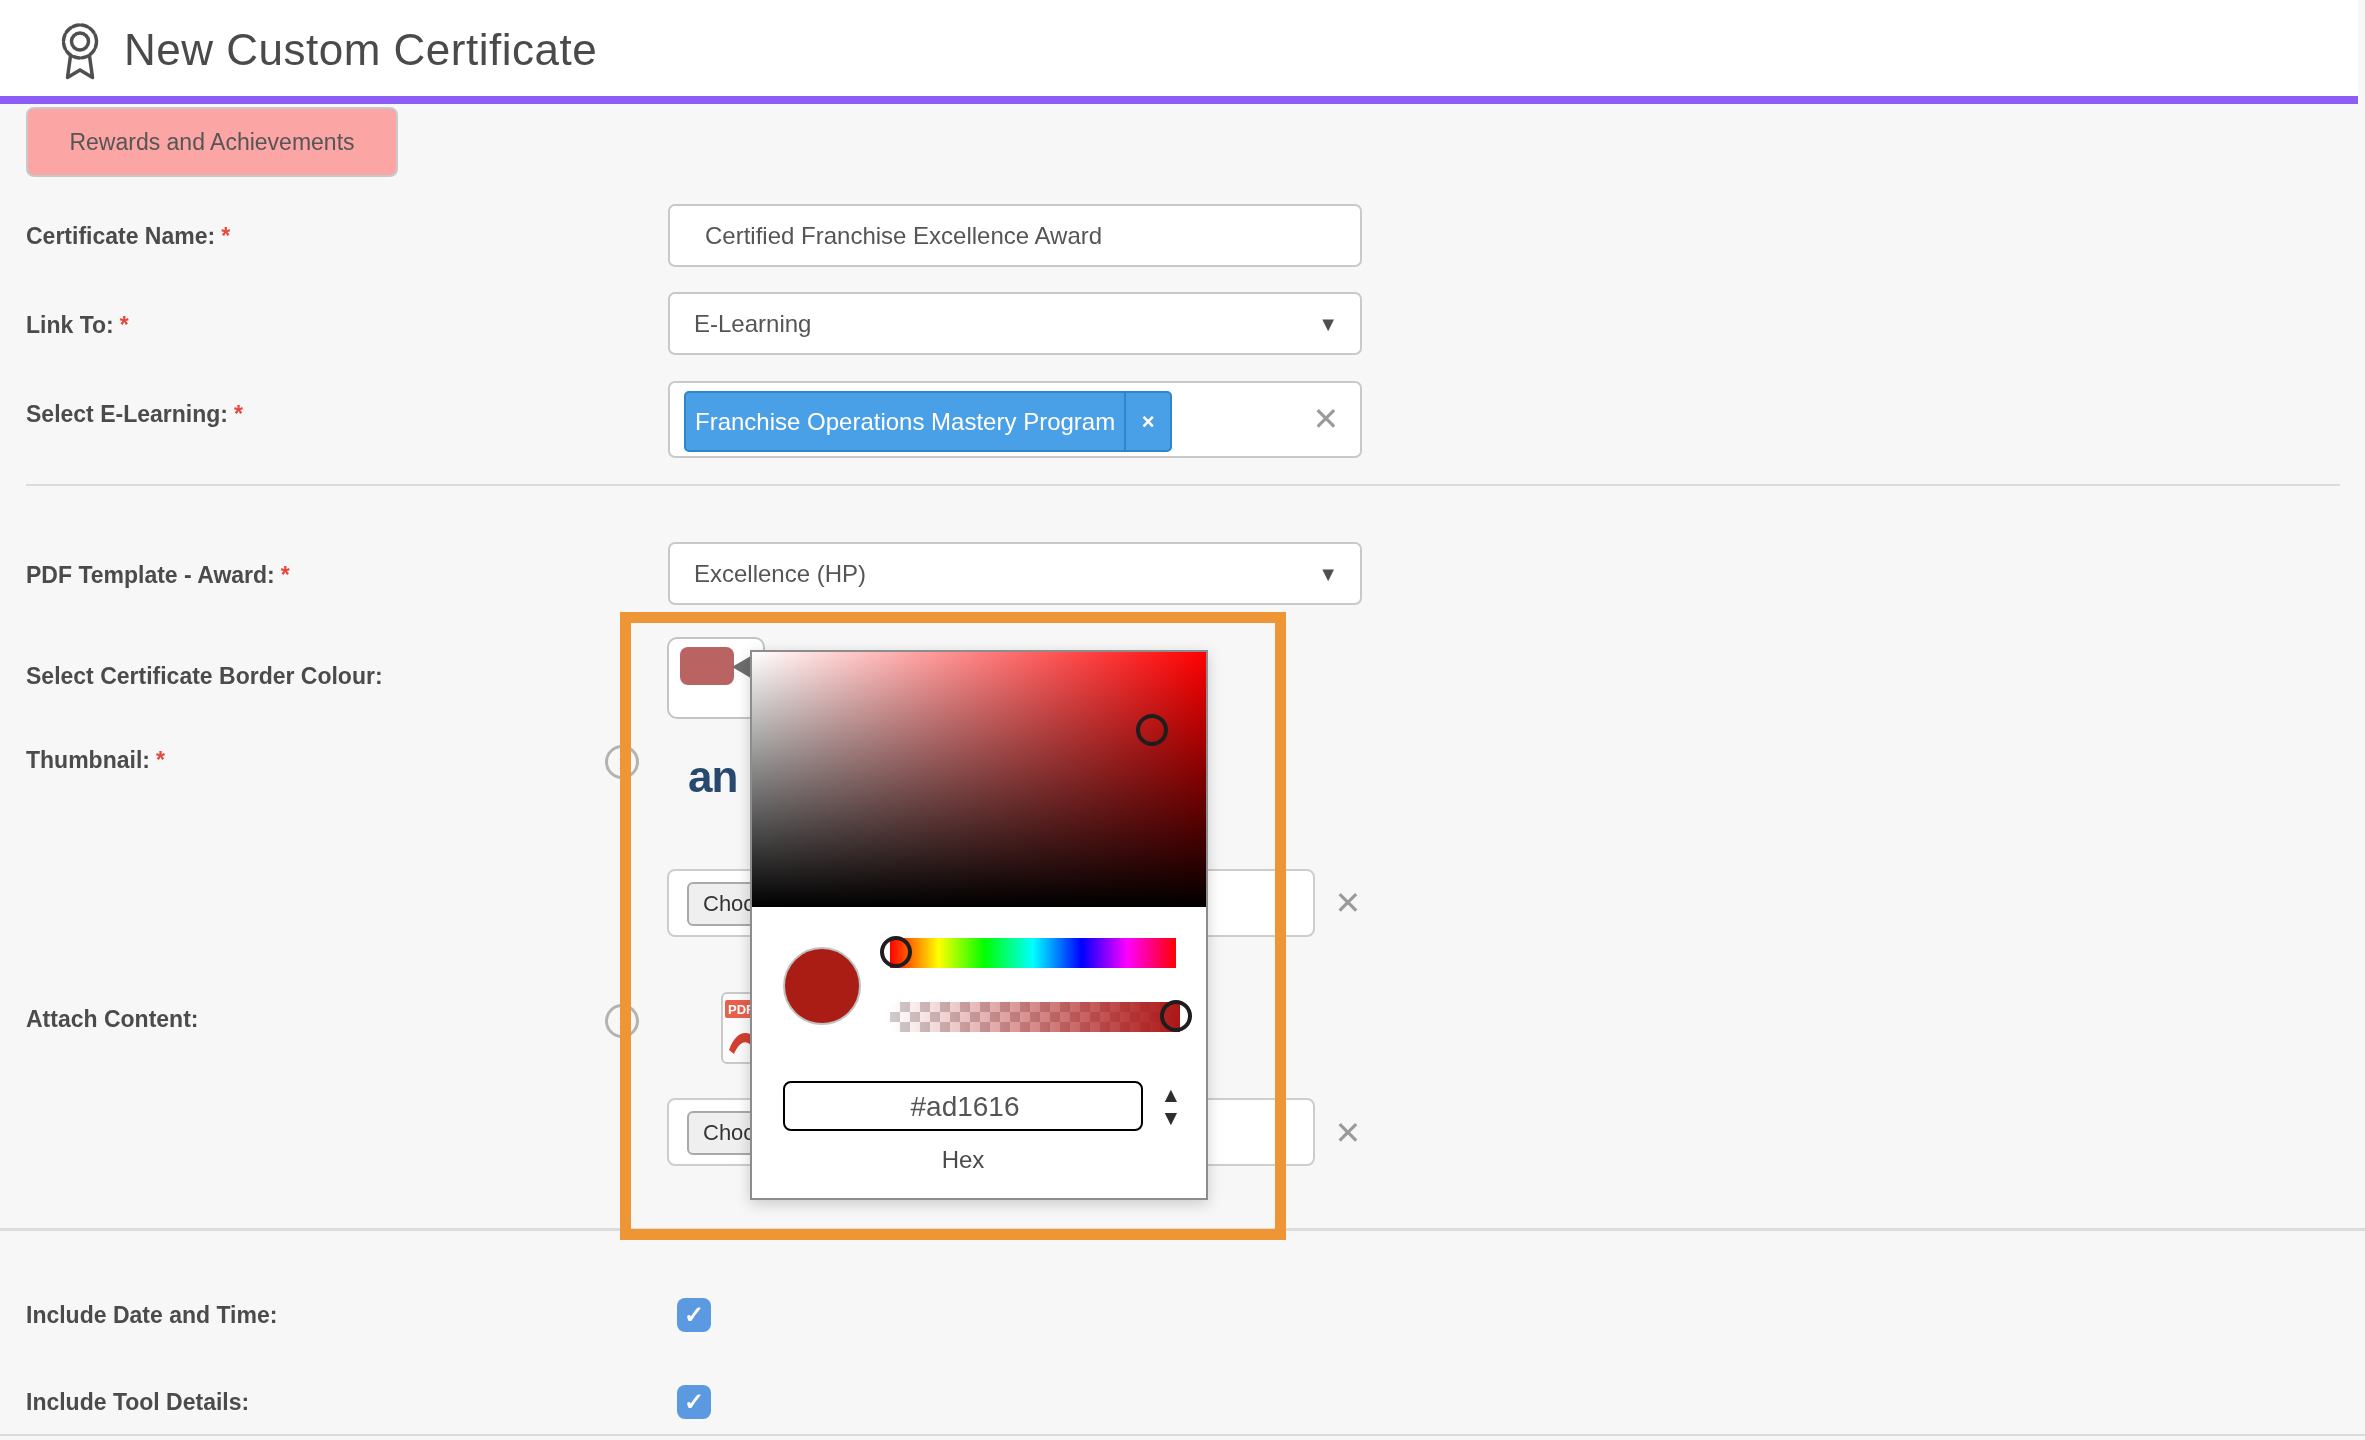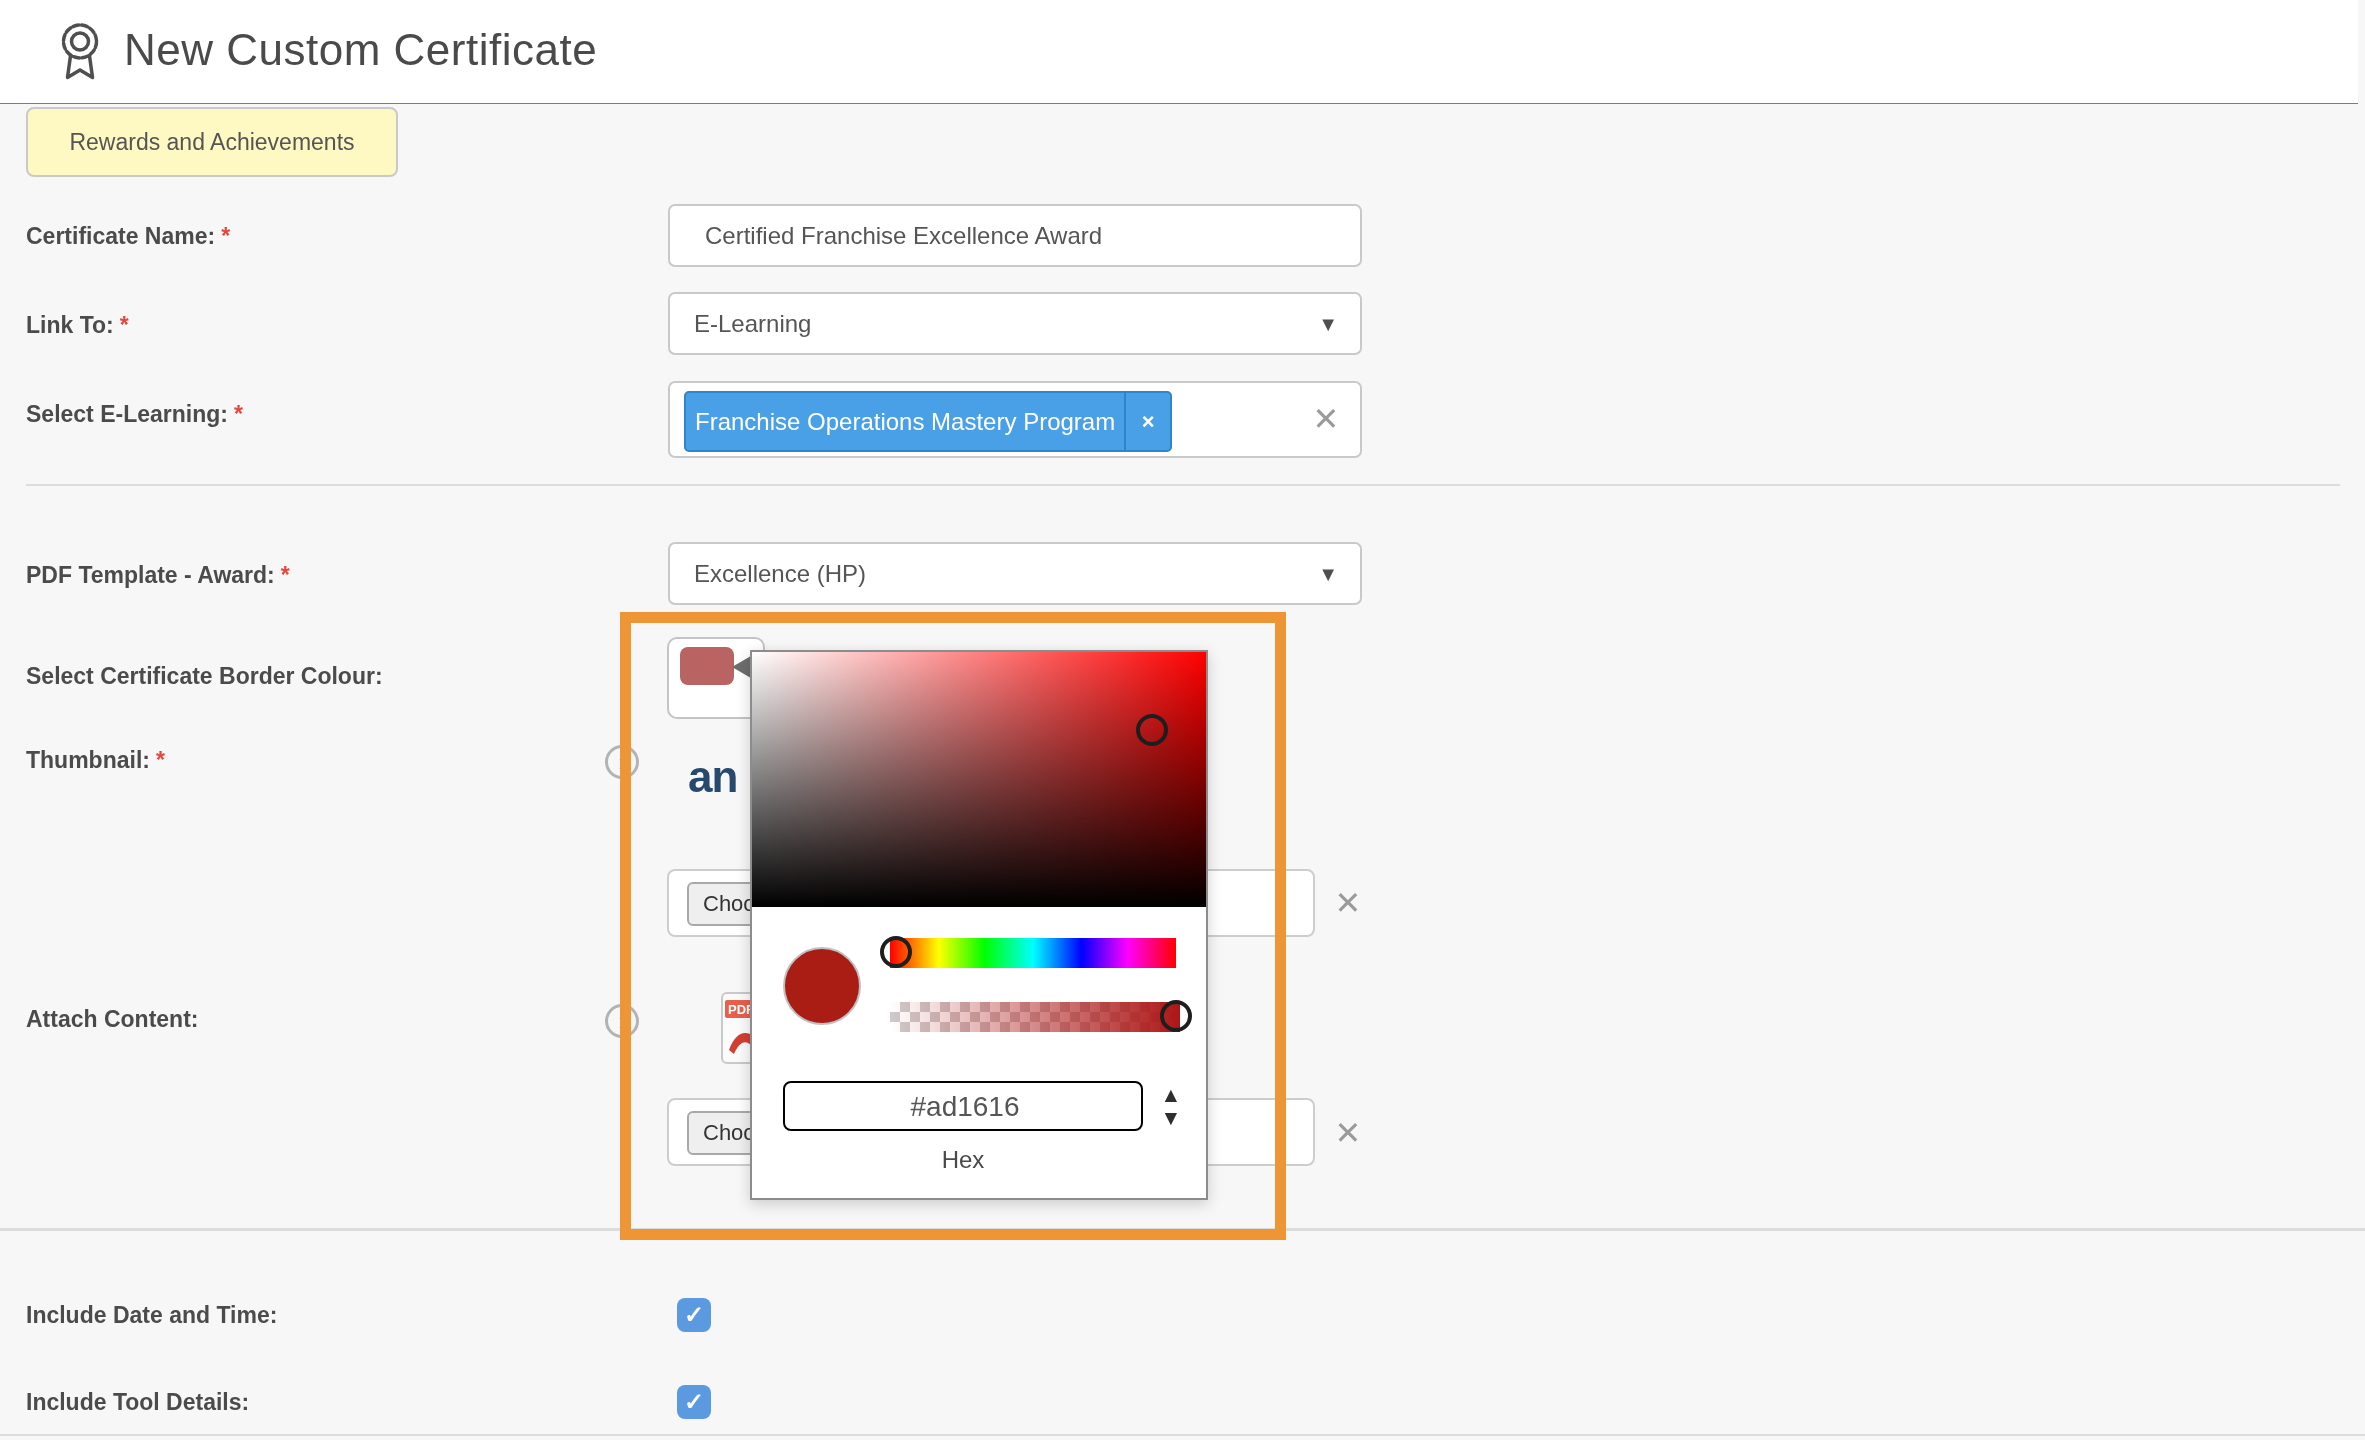--- a/index.html
+++ b/index.html
@@ -1,33 +1,33 @@
 <!DOCTYPE html>
 <html><head>
 <meta charset="utf-8">
 <style>
   html,body{margin:0;padding:0;background:#f7f7f7;font-family:"Liberation Sans",sans-serif;}
   .page{position:relative;width:2365px;height:1440px;background:#f7f7f7;overflow:hidden;}
 
   
-  .header{position:absolute;left:0;top:0;width:2358px;height:104px;background:#ffffff;border-bottom:1px solid #8b5cf6;box-sizing:border-box;}
+  .header{position:absolute;left:0;top:0;width:2358px;height:104px;background:#ffffff;border-bottom:8px solid #8b5cf6;box-sizing:border-box;}
   .header .award{position:absolute;left:50px;top:21px;width:60px;height:60px;}
   .header .title{position:absolute;left:124px;top:25px;font-size:44px;color:#4a4a4a;font-weight:400;letter-spacing:.5px;}
 
   
   .label{position:absolute;left:26px;height:34px;line-height:34px;font-size:23px;font-weight:700;color:#4b4b4b;white-space:nowrap;}
   .req{color:#e8453c;font-weight:700;margin-left:6px;}
   .fieldbox{position:absolute;left:668px;width:694px;background:#fff;border:2px solid #c9c9c9;border-radius:7px;box-sizing:border-box;}
   .fieldbox .value{position:absolute;left:24px;top:50%;transform:translateY(-50%);font-size:24px;color:#555;white-space:nowrap;}
   .caret{position:absolute;right:22px;top:50%;transform:translateY(-50%);font-size:20px;color:#4f4f4f;}
   input.textval{position:absolute;left:0;top:0;width:100%;height:100%;border:none;outline:none;background:transparent;font-size:24px;color:#555;padding:0 35px;box-sizing:border-box;font-family:"Liberation Sans",sans-serif;}
   .clearx{position:absolute;width:36px;height:36px;line-height:36px;text-align:center;font-size:32px;color:#9a9a9a;cursor:pointer;}
   .hr{position:absolute;left:26px;right:25px;height:2px;background:#dcdcdc;}
 
-  .btn-rewards{position:absolute;left:26px;top:107px;width:372px;height:70px;background:#fef9c3;border:2px solid #c9c9c9;border-radius:8px;box-sizing:border-box;display:flex;align-items:center;justify-content:center;font-size:23px;color:#555;}
+  .btn-rewards{position:absolute;left:26px;top:107px;width:372px;height:70px;background:#fca5a5;border:2px solid #c9c9c9;border-radius:8px;box-sizing:border-box;display:flex;align-items:center;justify-content:center;font-size:23px;color:#555;}
 
   
   .tag{position:absolute;left:14px;top:8px;height:61px;background:#4aa0e6;border:2px solid #2e86c9;border-radius:5px;box-sizing:border-box;display:flex;align-items:stretch;color:#fff;}
   .tag .tlabel{display:flex;align-items:center;padding:0 9px;font-size:24px;white-space:nowrap;}
   .tag .tx{display:flex;align-items:center;justify-content:center;width:44px;border-left:2px solid #2e86c9;font-size:22px;font-weight:700;cursor:pointer;}
 
   
   .info{position:absolute;width:34px;height:34px;border:3px solid #b3b3b3;border-radius:50%;box-sizing:border-box;color:#b3b3b3;font-size:21px;font-weight:700;font-family:"Liberation Serif",serif;display:flex;align-items:center;justify-content:center;background:transparent;}
 
   

